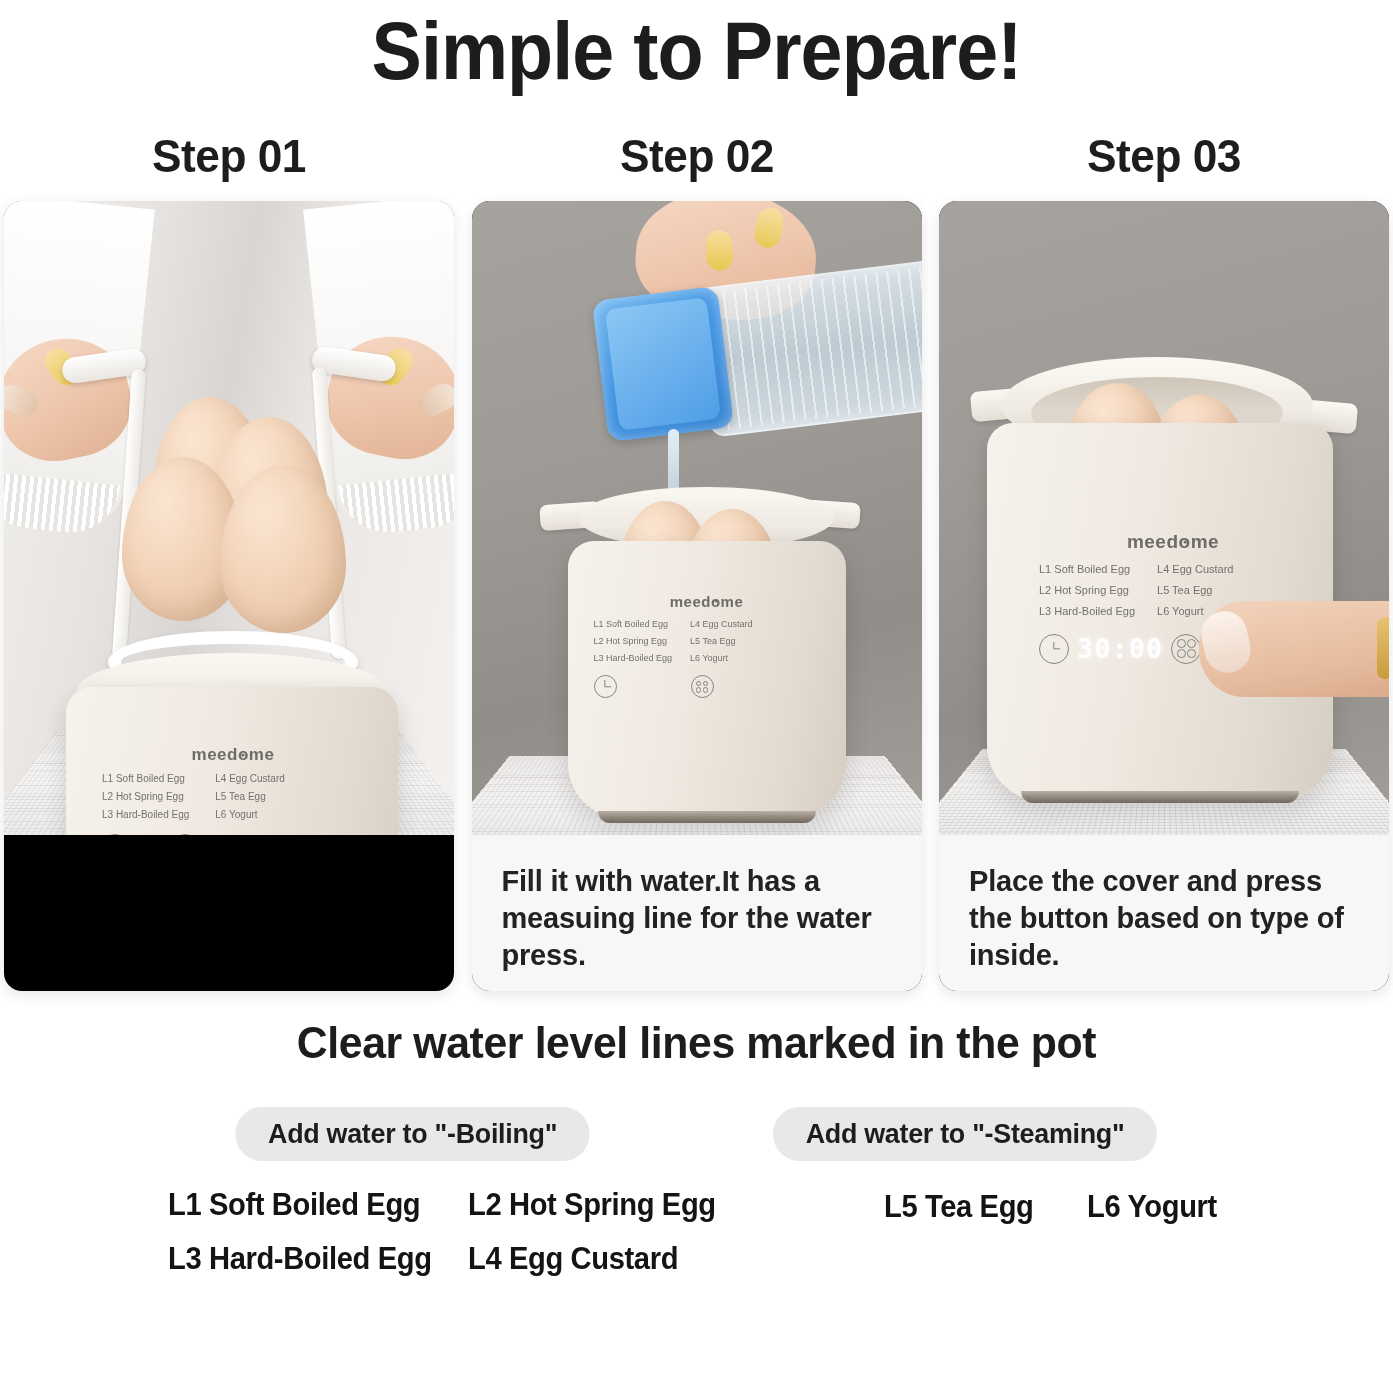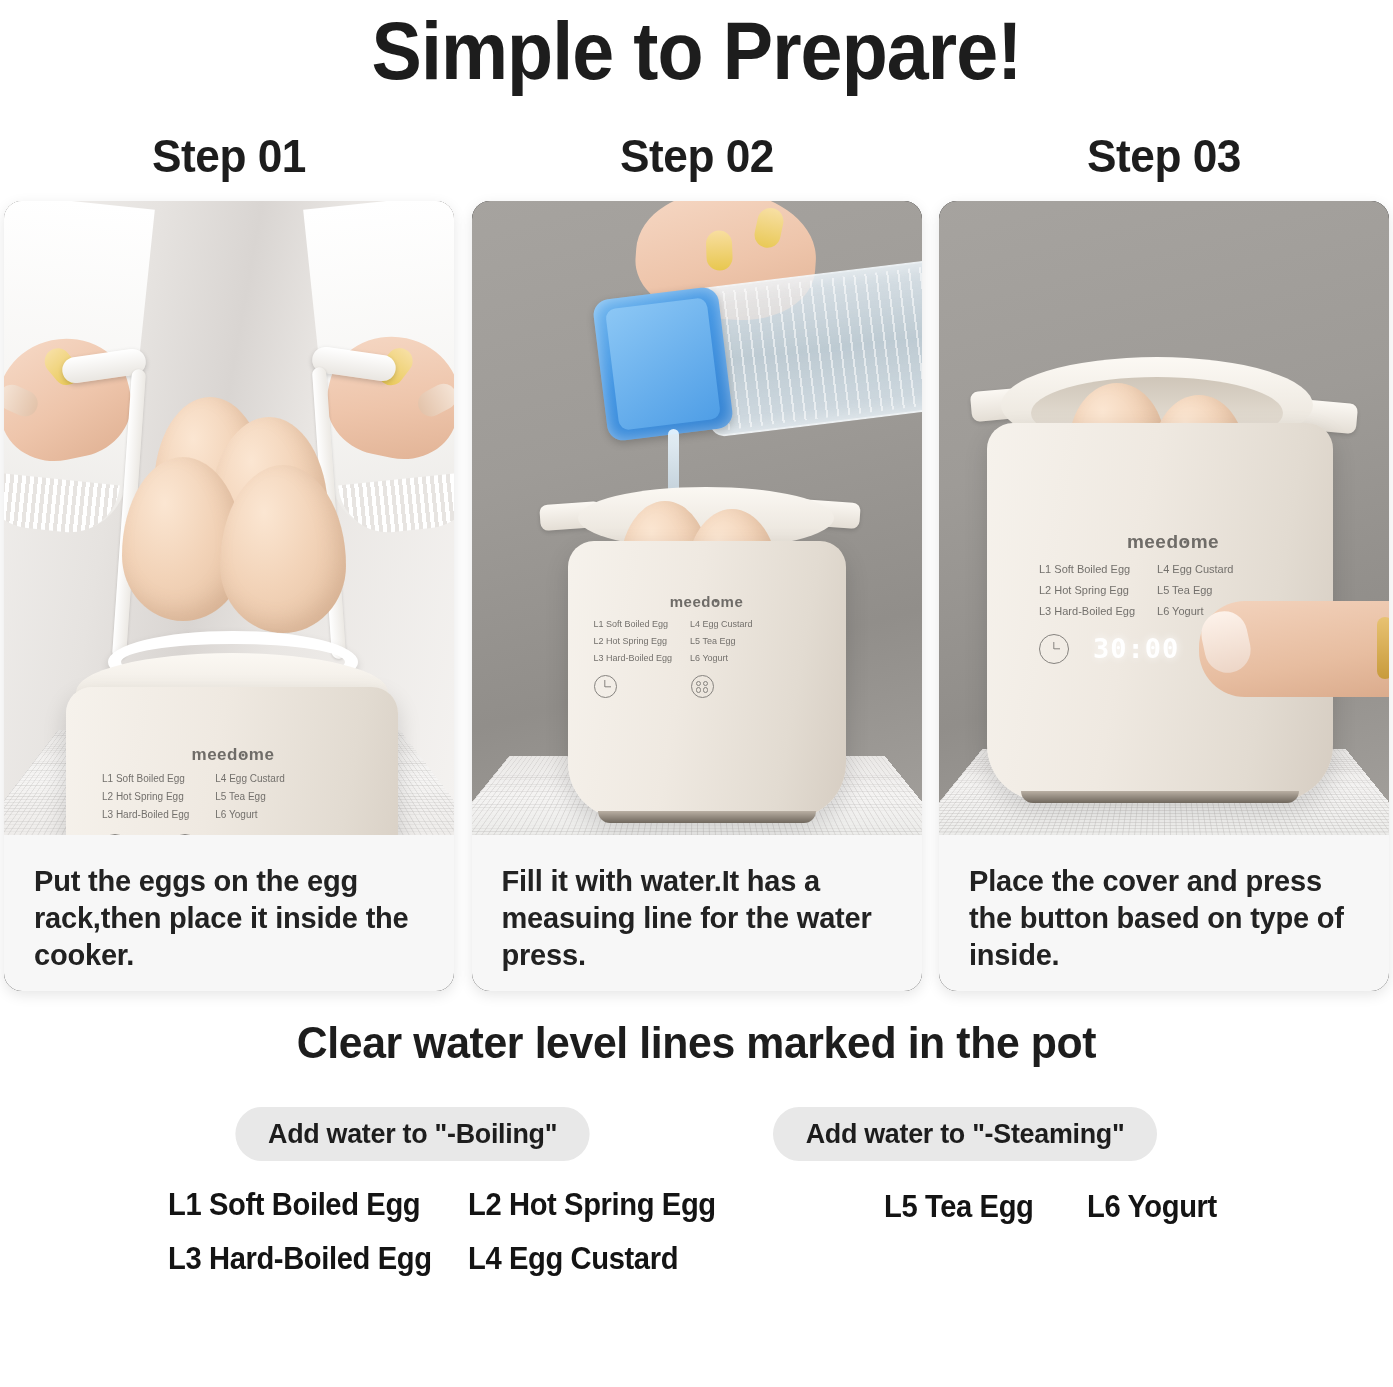--- a/index.html
+++ b/index.html
@@ -334,21 +334,20 @@
               </div>
             </div>
             <div class="panel-icons">
               <div class="ico-circle clock"></div>
               <div class="ico-circle eggs"></div>
             </div>
           </div>
         </div>
 
       </div>
-      <div class="caption">Put the eggs on the egg rack,then place it inside the cooker.</div>
     </div>
   </div>
 
   <div class="step-col">
     <div class="step-label">Step 02</div>
     <div class="card">
       <div class="photo">
         <div class="bg-gray"></div>
         <div class="mat2"></div>
 
@@ -432,21 +431,21 @@
                 <div class="lvl" style="font-size:11px;">L1 Soft Boiled Egg</div>
                 <div class="lvl" style="font-size:11px;">L2 Hot Spring Egg</div>
                 <div class="lvl" style="font-size:11px;">L3 Hard-Boiled Egg</div>
               </div>
               <div class="lvl-col" style="gap:9px;">
                 <div class="lvl" style="font-size:11px;">L4  Egg Custard</div>
                 <div class="lvl" style="font-size:11px;">L5  Tea Egg</div>
                 <div class="lvl" style="font-size:11px;">L6  Yogurt</div>
               </div>
             </div>
-            <div class="panel-icons" style="gap:24px;margin-top:16px;">
+            <div class="panel-icons" style="gap:8px;margin-top:16px;">
               <div class="ico-circle clock" style="width:30px;height:30px;"></div>
               <div class="timer">30:00</div>
               <div class="ico-circle eggs" style="width:30px;height:30px;">
                   <i></i>
                   <i></i>
                   <i></i>
                   <i></i>
                 </div>
             </div>
           </div>

